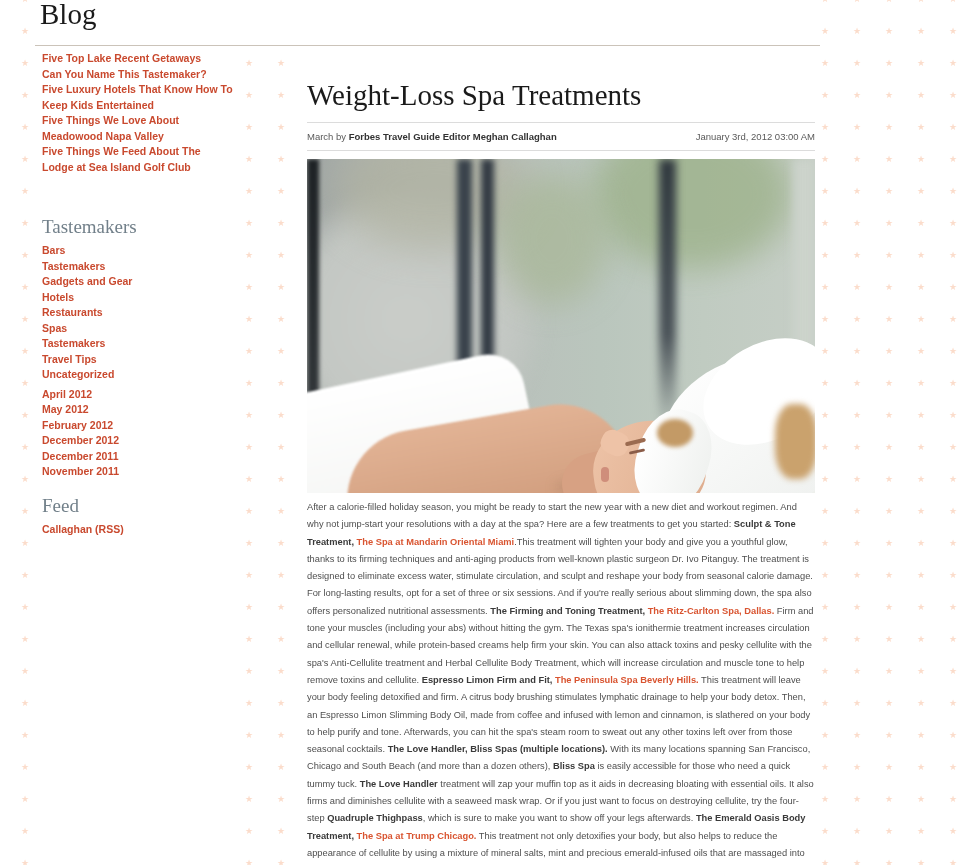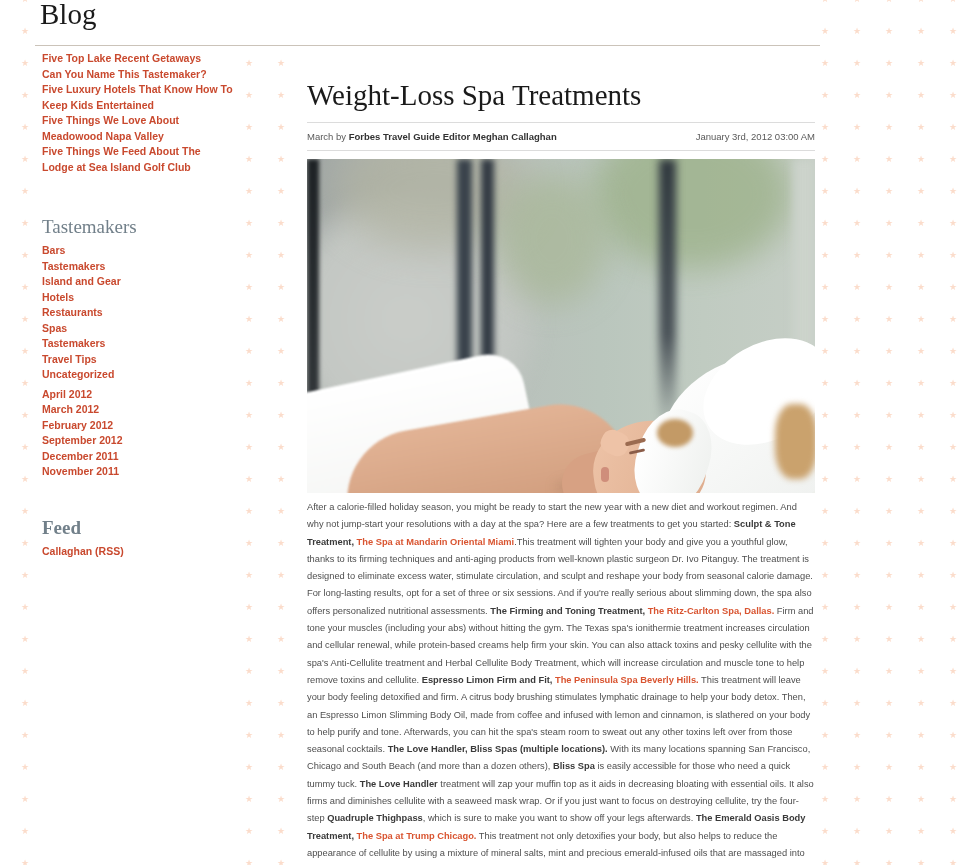--- a/index.html
+++ b/index.html
@@ -40,21 +40,21 @@
   .side-section h3{
     margin:0;
     font-family:"Liberation Serif","DejaVu Serif",serif;
     font-weight:normal;
     font-size:19px;line-height:24px;
     color:var(--heading_gray,#72808a);
   }
   .side-section:nth-child(1) h3{margin-top:42px;}
   .side-section:nth-child(2) h3{margin-top:40px;}
   .side-section:nth-child(3) h3{margin-top:26px;}
-  .side-section:nth-child(4) h3{margin-top:36px;font-weight:bold;}
+  .side-section:nth-child(4) h3{margin-top:14px;}
   .side-list{margin-top:4px;}
   .side-list a{
     display:block;
     font-weight:bold;font-size:10.5px;line-height:15.5px;
     color:var(--sidebar_link,#c9492e);
     text-decoration:none;
   }
   
   .content{
     position:absolute;left:295px;top:47px;width:525px;height:818px;
@@ -981,35 +981,35 @@
         <a href="#">Five Luxury Hotels That Know How To Keep Kids Entertained</a>
         <a href="#">Five Things We Love About Meadowood Napa Valley</a>
         <a href="#">Five Things We Feed About The Lodge at Sea Island Golf Club</a>
       </div>
     </div>
     <div class="side-section">
       <h3>Tastemakers</h3>
       <div class="side-list">
         <a href="#">Bars</a>
         <a href="#">Tastemakers</a>
-        <a href="#">Island and Gear</a>
+        <a href="#">Gadgets and Gear</a>
         <a href="#">Hotels</a>
         <a href="#">Restaurants</a>
         <a href="#">Spas</a>
         <a href="#">Tastemakers</a>
         <a href="#">Travel Tips</a>
         <a href="#">Uncategorized</a>
       </div>
     </div>
     <div class="side-section">
       <div class="side-list">
         <a href="#">April 2012</a>
-        <a href="#">March 2012</a>
+        <a href="#">May 2012</a>
         <a href="#">February 2012</a>
-        <a href="#">September 2012</a>
+        <a href="#">December 2012</a>
         <a href="#">December 2011</a>
         <a href="#">November 2011</a>
       </div>
     </div>
     <div class="side-section">
       <h3>Feed</h3>
       <div class="side-list">
         <a href="#">Callaghan (RSS)</a>
       </div>
     </div>

